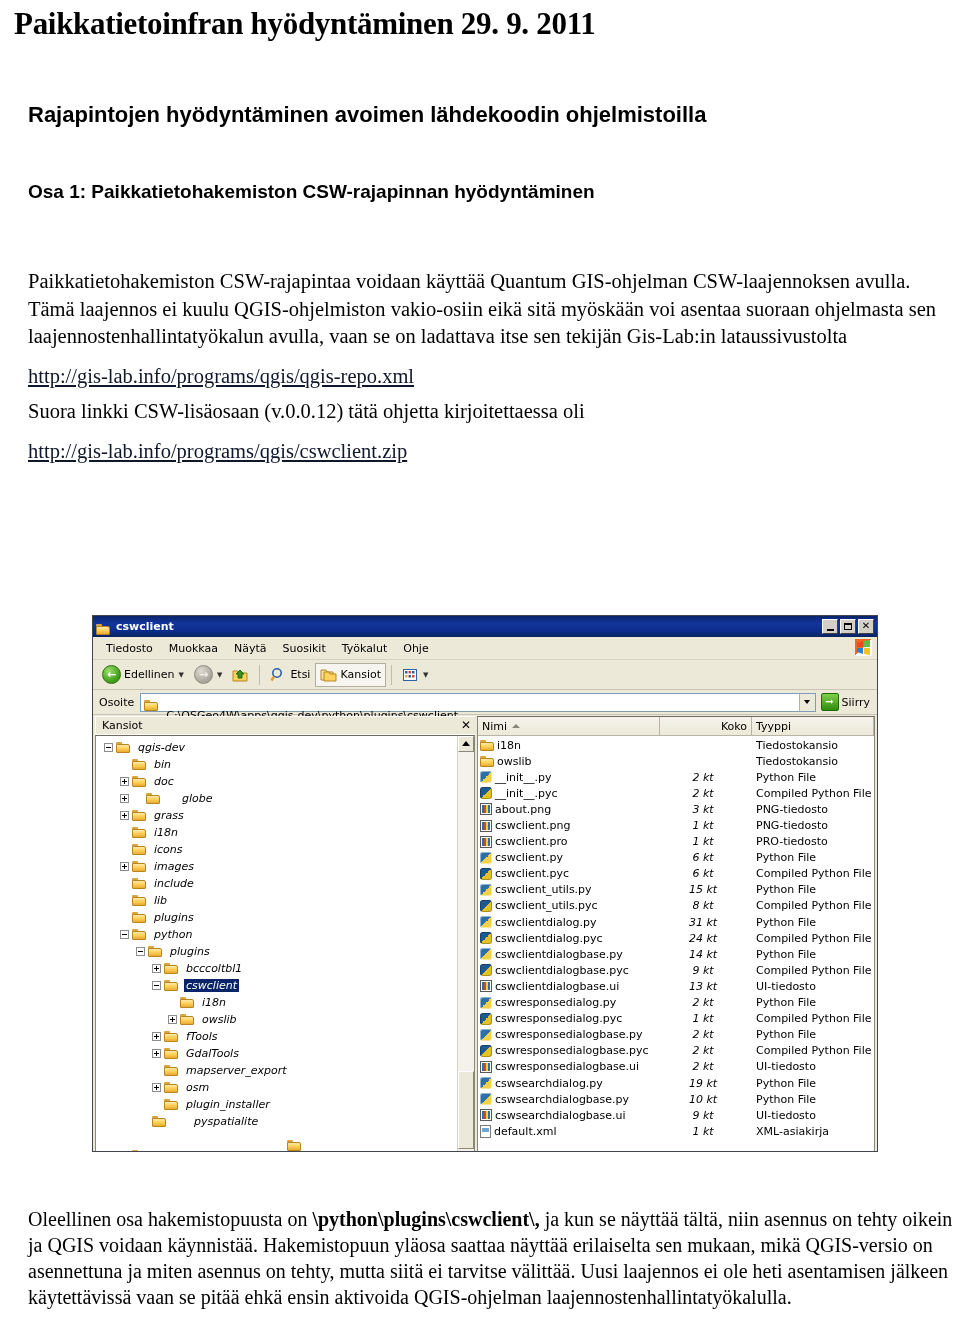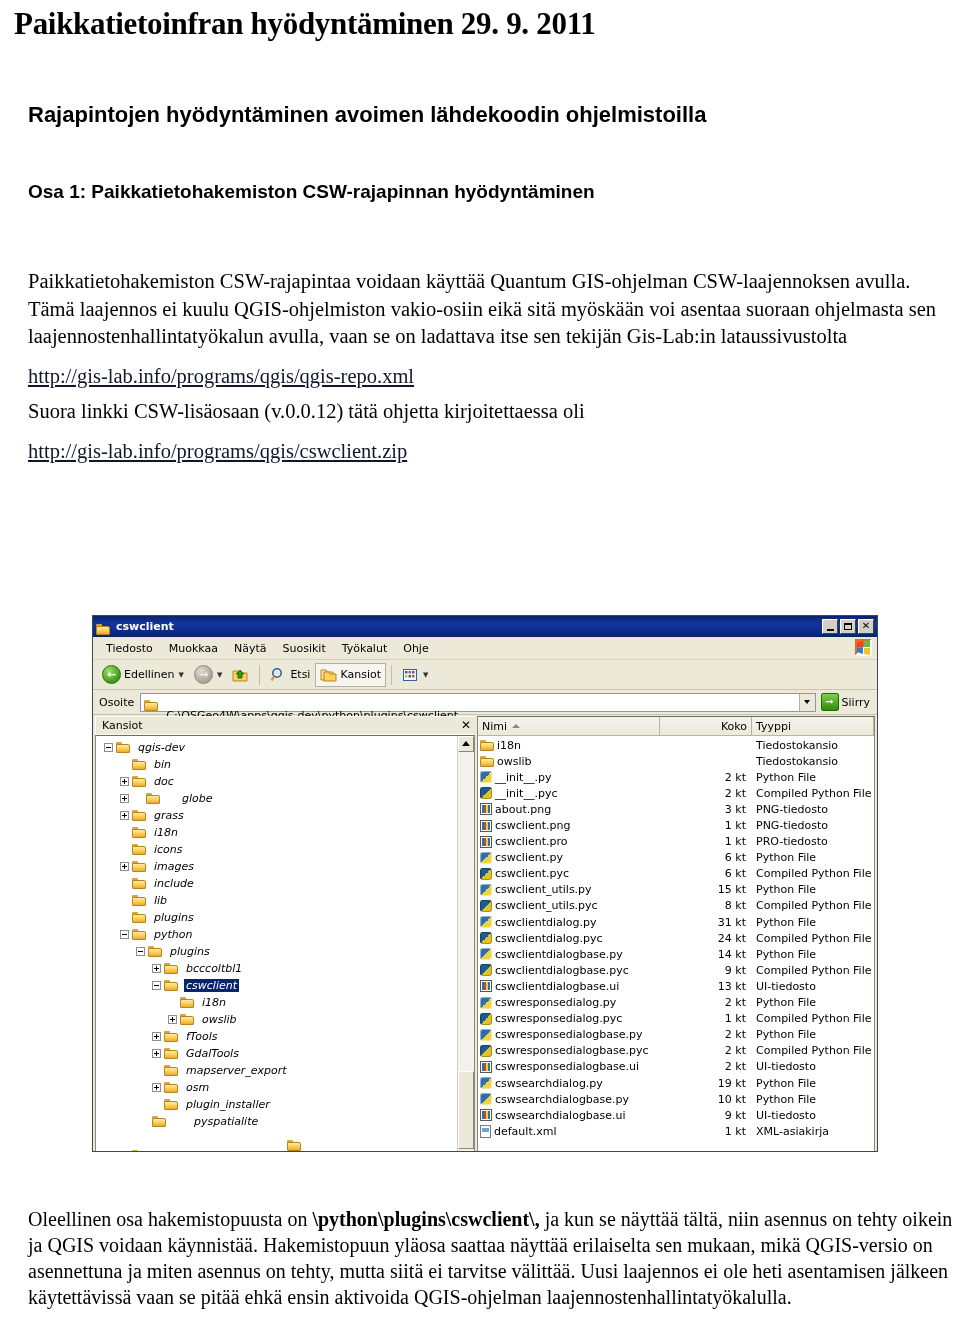--- a/index.html
+++ b/index.html
@@ -449,21 +449,21 @@
   .file-list { flex: 1 1 auto; overflow: hidden; padding-top: 1px; }
   .frow {
     display: flex;
     height: 16.1px;
     align-items: center;
     font-size: 11px;
     font-family: "DejaVu Sans", "Liberation Sans", sans-serif;
     color: #000;
   }
   .fname { width: 182px; display: flex; align-items: center; gap: 3px; padding-left: 2px; box-sizing: border-box; white-space: nowrap; overflow: hidden; }
-  .fsize { width: 92px; text-align: right; padding-right: 6px; box-sizing: border-box; white-space: nowrap; }
+  .fsize { width: 92px; text-align: center; padding-right: 6px; box-sizing: border-box; white-space: nowrap; font-style: italic; }
   .ftype { flex: 1 1 auto; padding-left: 4px; white-space: nowrap; }
 
   .ficon { width: 14px; height: 13px; flex: 0 0 auto; position: relative; }
   .ficon.folder .folder-glyph { width: 14px; height: 11px; }
   .ficon.py {
     background:
       linear-gradient(135deg, #2f6fa8 0%, #2f6fa8 50%, #f0d243 50%, #f0d243 100%);
     border-radius: 3px;
     width: 12px; height: 12px;
     box-shadow: inset 0 0 0 1px rgba(255,255,255,.45);

